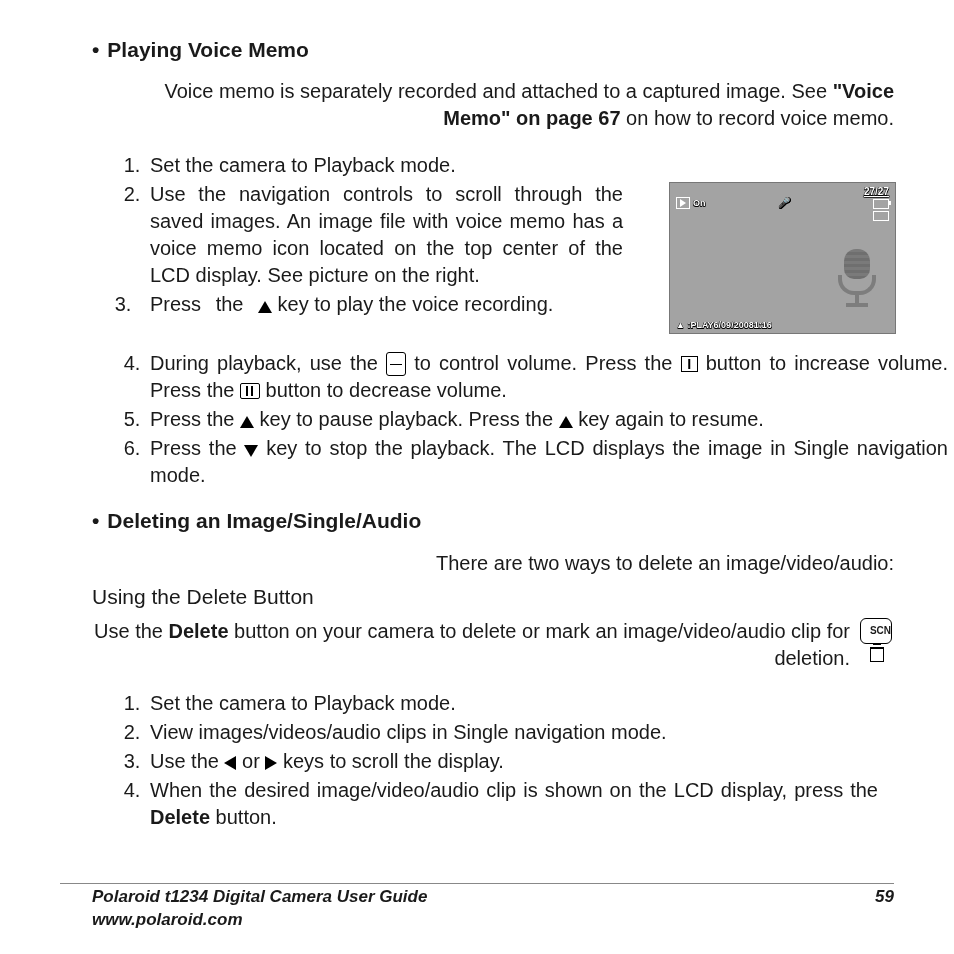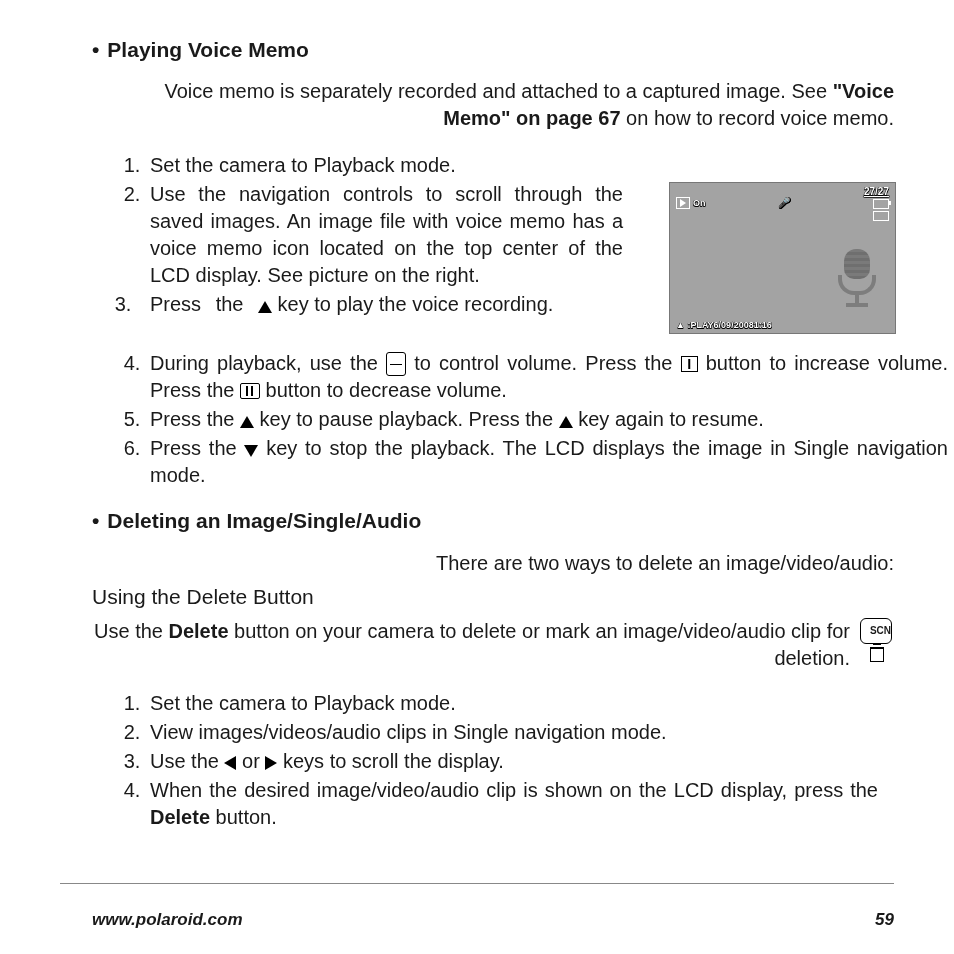--- a/index.html
+++ b/index.html
@@ -316,18 +316,19 @@
       <span>Use the </span><span class="tri-left"></span><span> or </span><span class="tri-right"></span><span> keys to scroll the display.</span>
     </li>
     <li class="just">
       <span>When the desired image/video/audio clip is shown on the LCD display, press the </span><span class="b">Delete</span><span> button.</span>
     </li>
   </ol>
 
   <div class="bottom-rule"></div>
   <div class="footer">
     <span class="left">
+      <span>Polaroid t1234 Digital Camera User Guide</span>
       <span>www.polaroid.com</span>
     </span>
     <span>59</span>
   </div>
 
 </div>
 
 </body></html>

